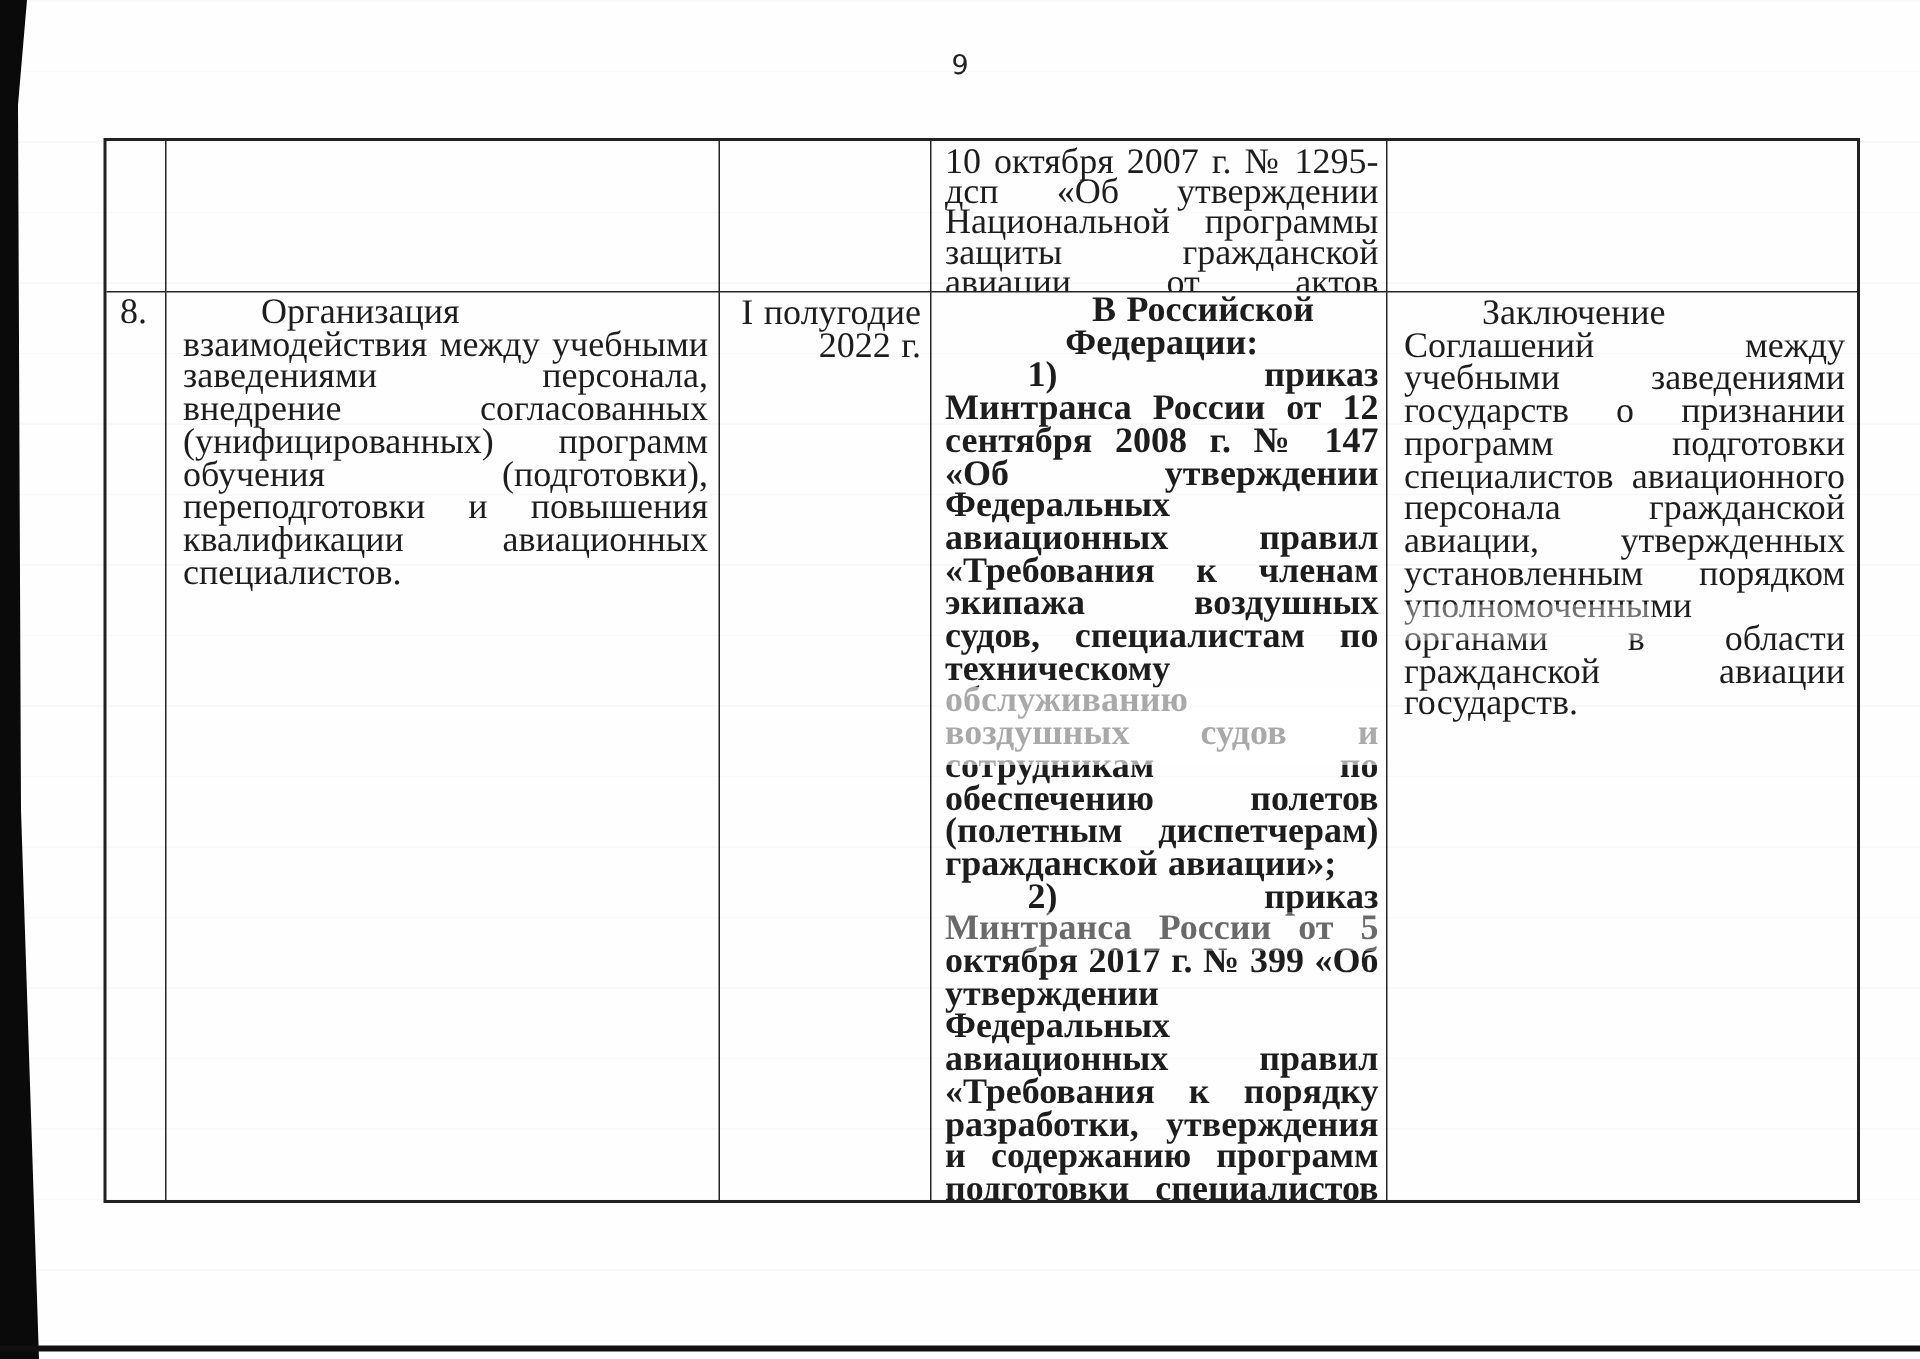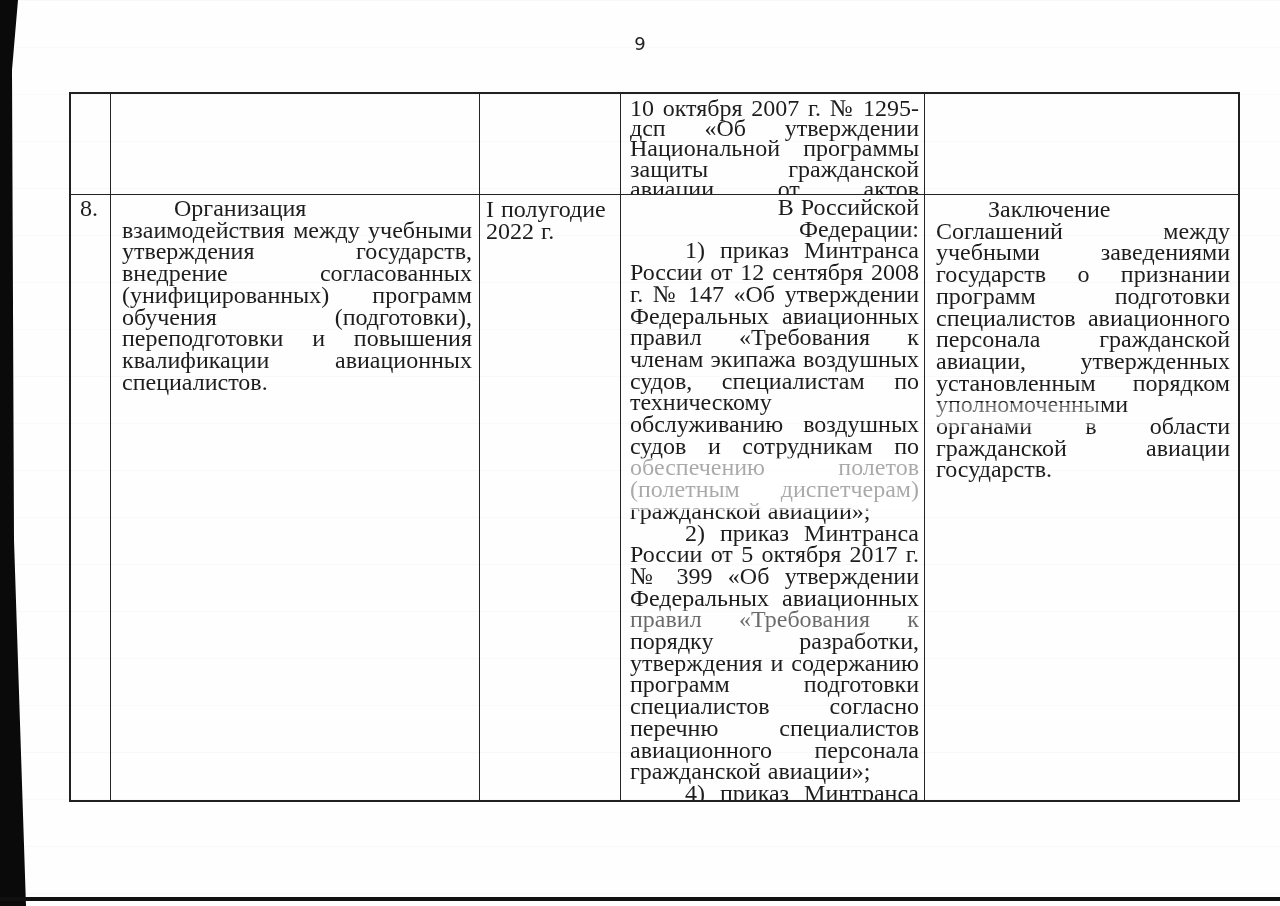--- a/index.html
+++ b/index.html
@@ -42,23 +42,23 @@
   }
   .c1 { padding:3px 4px 0 9px; }
   .c2 { padding:3px 7px 0 11px; }
   .c3 { padding:4px 6px 0 6px; text-align:center; }
   .c4 { padding:2px 5px 0 9px; }
   .c4.top { padding-top:4px; }
   .c4.top .t { line-height:20.2px; }
   .c5 { padding:4px 8px 17px 11px; }
   .num { text-align:left; }
   .para-indent { text-indent:52px; }
-  .item { text-indent:55px; }
-  .heading { font-weight:normal; text-indent:55px; text-align:right; }
-  .term { text-align:left; white-space:pre-line; }
+  .item { text-indent:55px;font-weight:bold; }
+  .heading { font-weight:bold; text-indent:55px; text-align:center; }
+  .term { text-align:right; white-space:pre-line; }
   
   .edge-left {
     position:absolute; left:0; top:0; width:30px; height:906px;
     background:#0a0a0a;
     clip-path:polygon(0 0, 18px 0, 12px 70px, 14px 540px, 26px 906px, 0 906px);
   }
   .edge-bottom {
     position:absolute; left:0; top:897px; width:1280px; height:4px;
     background:#101010;
   }
@@ -81,21 +81,21 @@
     <div class="cell c3"></div>
     <div class="cell c4 top">
       <div class="t">10 октября 2007 г. № 1295-дсп «Об утверждении Национальной программы защиты гражданской авиации от актов незаконного вмешательства».</div>
     </div>
     <div class="cell c5 last-col"></div>
 
     <div class="cell c1 last-row">
       <div class="t num">8.</div>
     </div>
     <div class="cell c2 last-row">
-      <div class="t para-indent">Организация взаимодействия между учебными утверждения государств, внедрение согласованных (унифицированных) программ обучения (подготовки), переподготовки и повышения квалификации авиационных специалистов.</div>
+      <div class="t para-indent">Организация взаимодействия между учебными заведениями персонала, внедрение согласованных (унифицированных) программ обучения (подготовки), переподготовки и повышения квалификации авиационных специалистов.</div>
     </div>
     <div class="cell c3 last-row">
       <div class="t term">I полугодие
 2022 г.</div>
     </div>
     <div class="cell c4 last-row">
       <div class="t heading">В Российской Федерации:</div>
       <div class="t item">1) приказ Минтранса России от 12 сентября 2008 г. № 147 «Об утверждении Федеральных авиационных правил «Требования к членам экипажа воздушных судов, специалистам по техническому обслуживанию воздушных судов и сотрудникам по обеспечению полетов (полетным диспетчерам) гражданской авиации»;</div>
       <div class="t item">2) приказ Минтранса России от 5 октября 2017 г. № 399 «Об утверждении Федеральных авиационных правил «Требования к порядку разработки, утверждения и содержанию программ подготовки специалистов согласно перечню специалистов авиационного персонала гражданской авиации»;</div>
       <div class="t item">4) приказ Минтранса России от 29 сентября 2015 г. № 289 «Об утверждении Федеральных</div>

